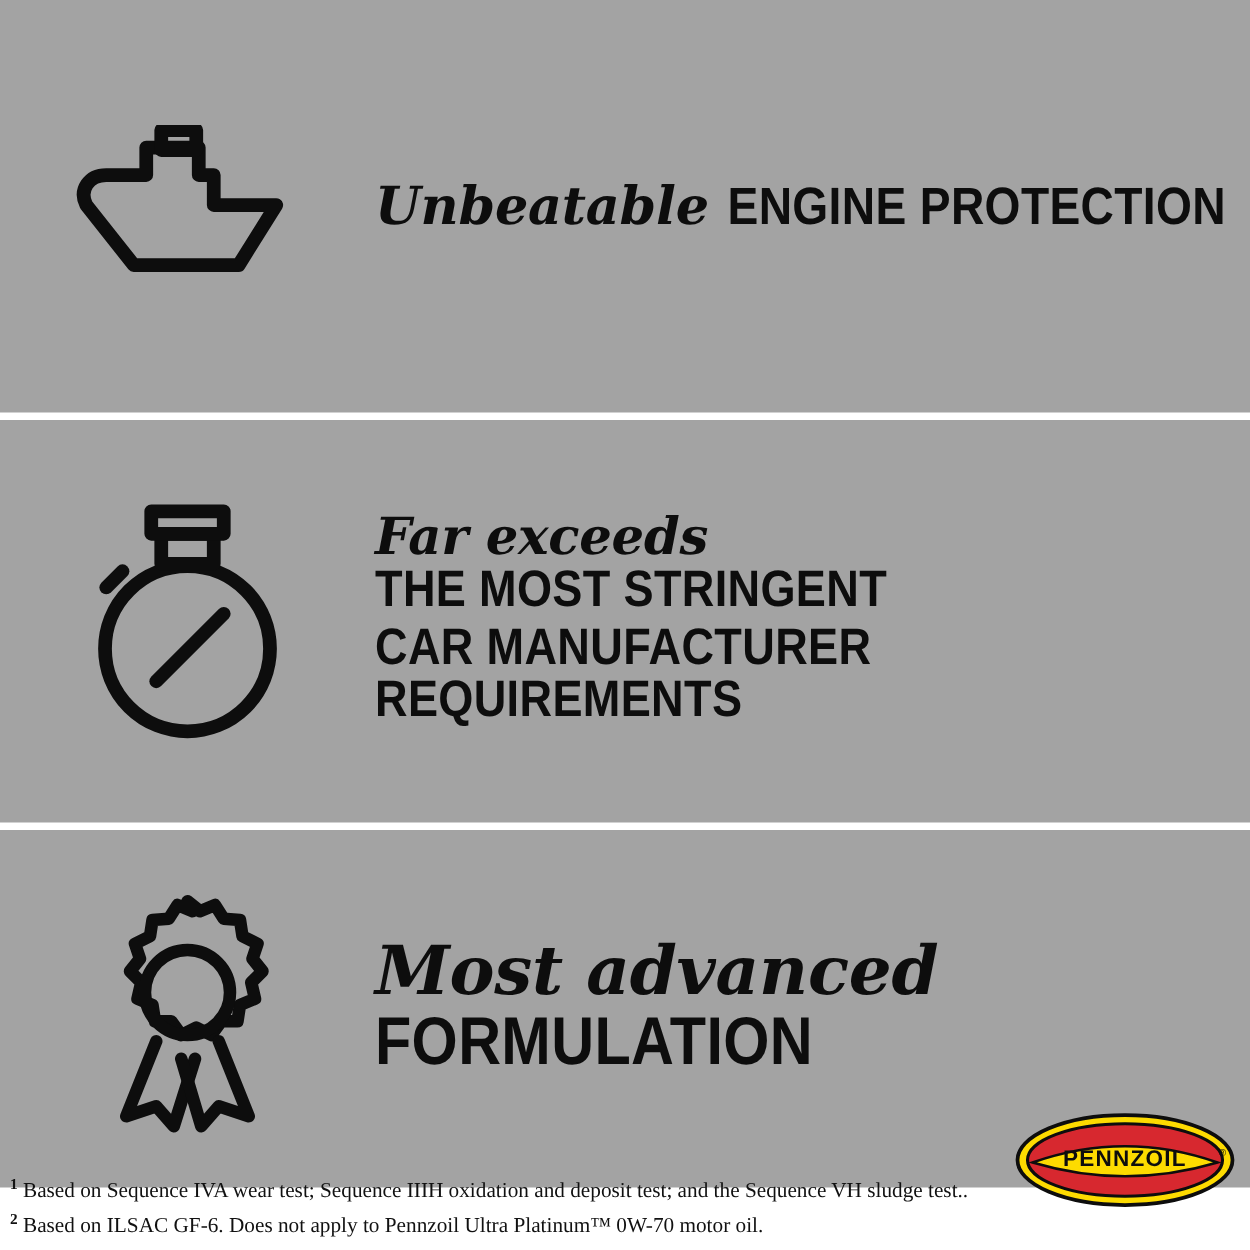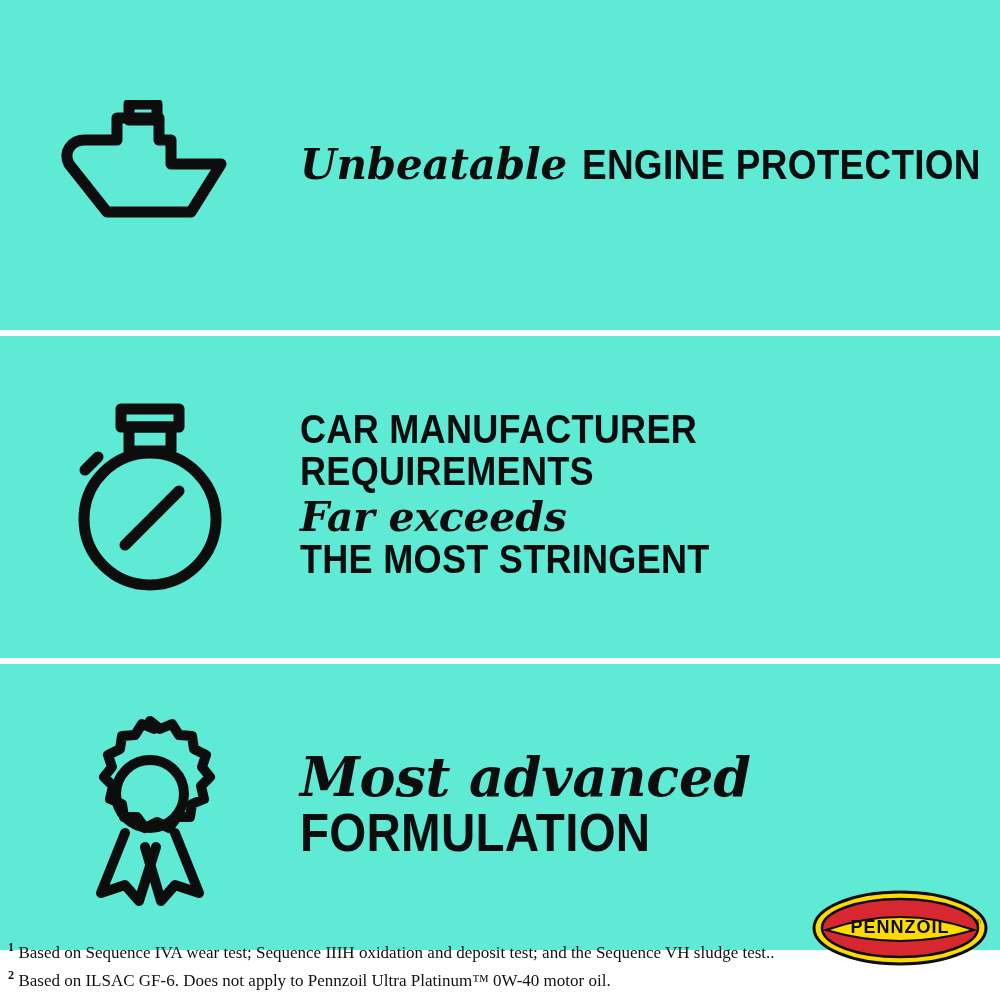--- a/index.html
+++ b/index.html
@@ -11,21 +11,21 @@
     width: 1000px;
     height: 1000px;
     font-family: "Liberation Sans", sans-serif;
     position: relative;
     overflow: hidden;
   }
   .panel {
     position: absolute;
     left: 0;
     width: 1000px;
-    background: #5eead4;
+    background: #a3a3a3;
     display: flex;
     align-items: center;
   }
   #panel-1 { top: 0px;   height: 330px; }
   #panel-2 { top: 336px; height: 322px; }
   #panel-3 { top: 664px; height: 286px; }
 
   .icon-wrap {
     width: 300px;
     flex: 0 0 300px;
@@ -114,24 +114,24 @@
       <circle cx="95" cy="122" r="66"></circle>
       <rect x="74" y="30" width="42" height="24"></rect>
       <rect x="66" y="12" width="58" height="18"></rect>
       <line x1="43" y1="60" x2="30" y2="73"></line>
       <line x1="70" y1="148" x2="124" y2="94"></line>
     </svg>
   </div>
   <div class="text-wrap">
     <div class="headline">
       <div class="line">
-        <span class="hl-bold">CAR MANUFACTURER REQUIREMENTS</span>
+        <span class="hl-italic">Far exceeds </span><span class="hl-bold">THE MOST STRINGENT</span>
       </div>
       <div class="line">
-        <span class="hl-italic">Far exceeds </span><span class="hl-bold">THE MOST STRINGENT</span>
+        <span class="hl-bold">CAR MANUFACTURER REQUIREMENTS</span>
       </div>
     </div>
   </div>
 </div>
 
 <div class="panel" id="panel-3">
   <div class="icon-wrap">
     <svg width="190" height="200" viewBox="0 0 190 200" fill="none" stroke="#0d0d0d" stroke-width="10" stroke-linejoin="round" stroke-linecap="round">
       <path d="M95 14 l10 8 12 -5 7 11 13 1 2 13 12 6 -4 12 8 10 -9 9 3 13 -12 5 -2 13 -13 0 -8 11 -12 -6 -12 6 -8 -11 -13 0 -2 -13 -12 -5 3 -13 -9 -9 8 -10 -4 -12 12 -6 2 -13 13 -1 7 -11 12 5 z"></path>
       <circle cx="95" cy="87" r="34"></circle>
@@ -143,21 +143,21 @@
     <div class="headline">
       <div class="line">
         <span class="hl-italic">Most advanced </span><span class="hl-bold">FORMULATION</span>
       </div>
     </div>
   </div>
 </div>
 
 <div class="footnotes">
   <div><sup>1</sup><span> Based on Sequence IVA wear test; Sequence IIIH oxidation and deposit test; and the Sequence VH sludge test..</span></div>
-  <div><sup>2</sup><span> Based on ILSAC GF-6. Does not apply to Pennzoil Ultra Platinum™ 0W-40 motor oil.</span></div>
+  <div><sup>2</sup><span> Based on ILSAC GF-6. Does not apply to Pennzoil Ultra Platinum™ 0W-70 motor oil.</span></div>
 </div>
 
 <svg class="logo" viewBox="0 0 176 76">
   <ellipse cx="88" cy="38" rx="86" ry="36" fill="#fddb00" stroke="#0d0d0d" stroke-width="3"></ellipse>
   <ellipse cx="88" cy="38" rx="78" ry="29" fill="#d7282f" stroke="#0d0d0d" stroke-width="2.5"></ellipse>
   <path d="M14 40 q74 -26 148 0 q-74 22 -148 0 z" fill="#fddb00" stroke="#0d0d0d" stroke-width="2"></path>
   <text x="88" y="43" text-anchor="middle" font-family="&quot;Liberation Sans Narrow&quot;, &quot;Liberation Sans&quot;, sans-serif" font-size="18" font-weight="700" fill="#0d0d0d" letter-spacing="1">PENNZOIL</text>
   <text x="166" y="35" text-anchor="middle" font-family="&quot;Liberation Sans&quot;, sans-serif" font-size="8" fill="#0d0d0d">®</text>
 </svg>
 

